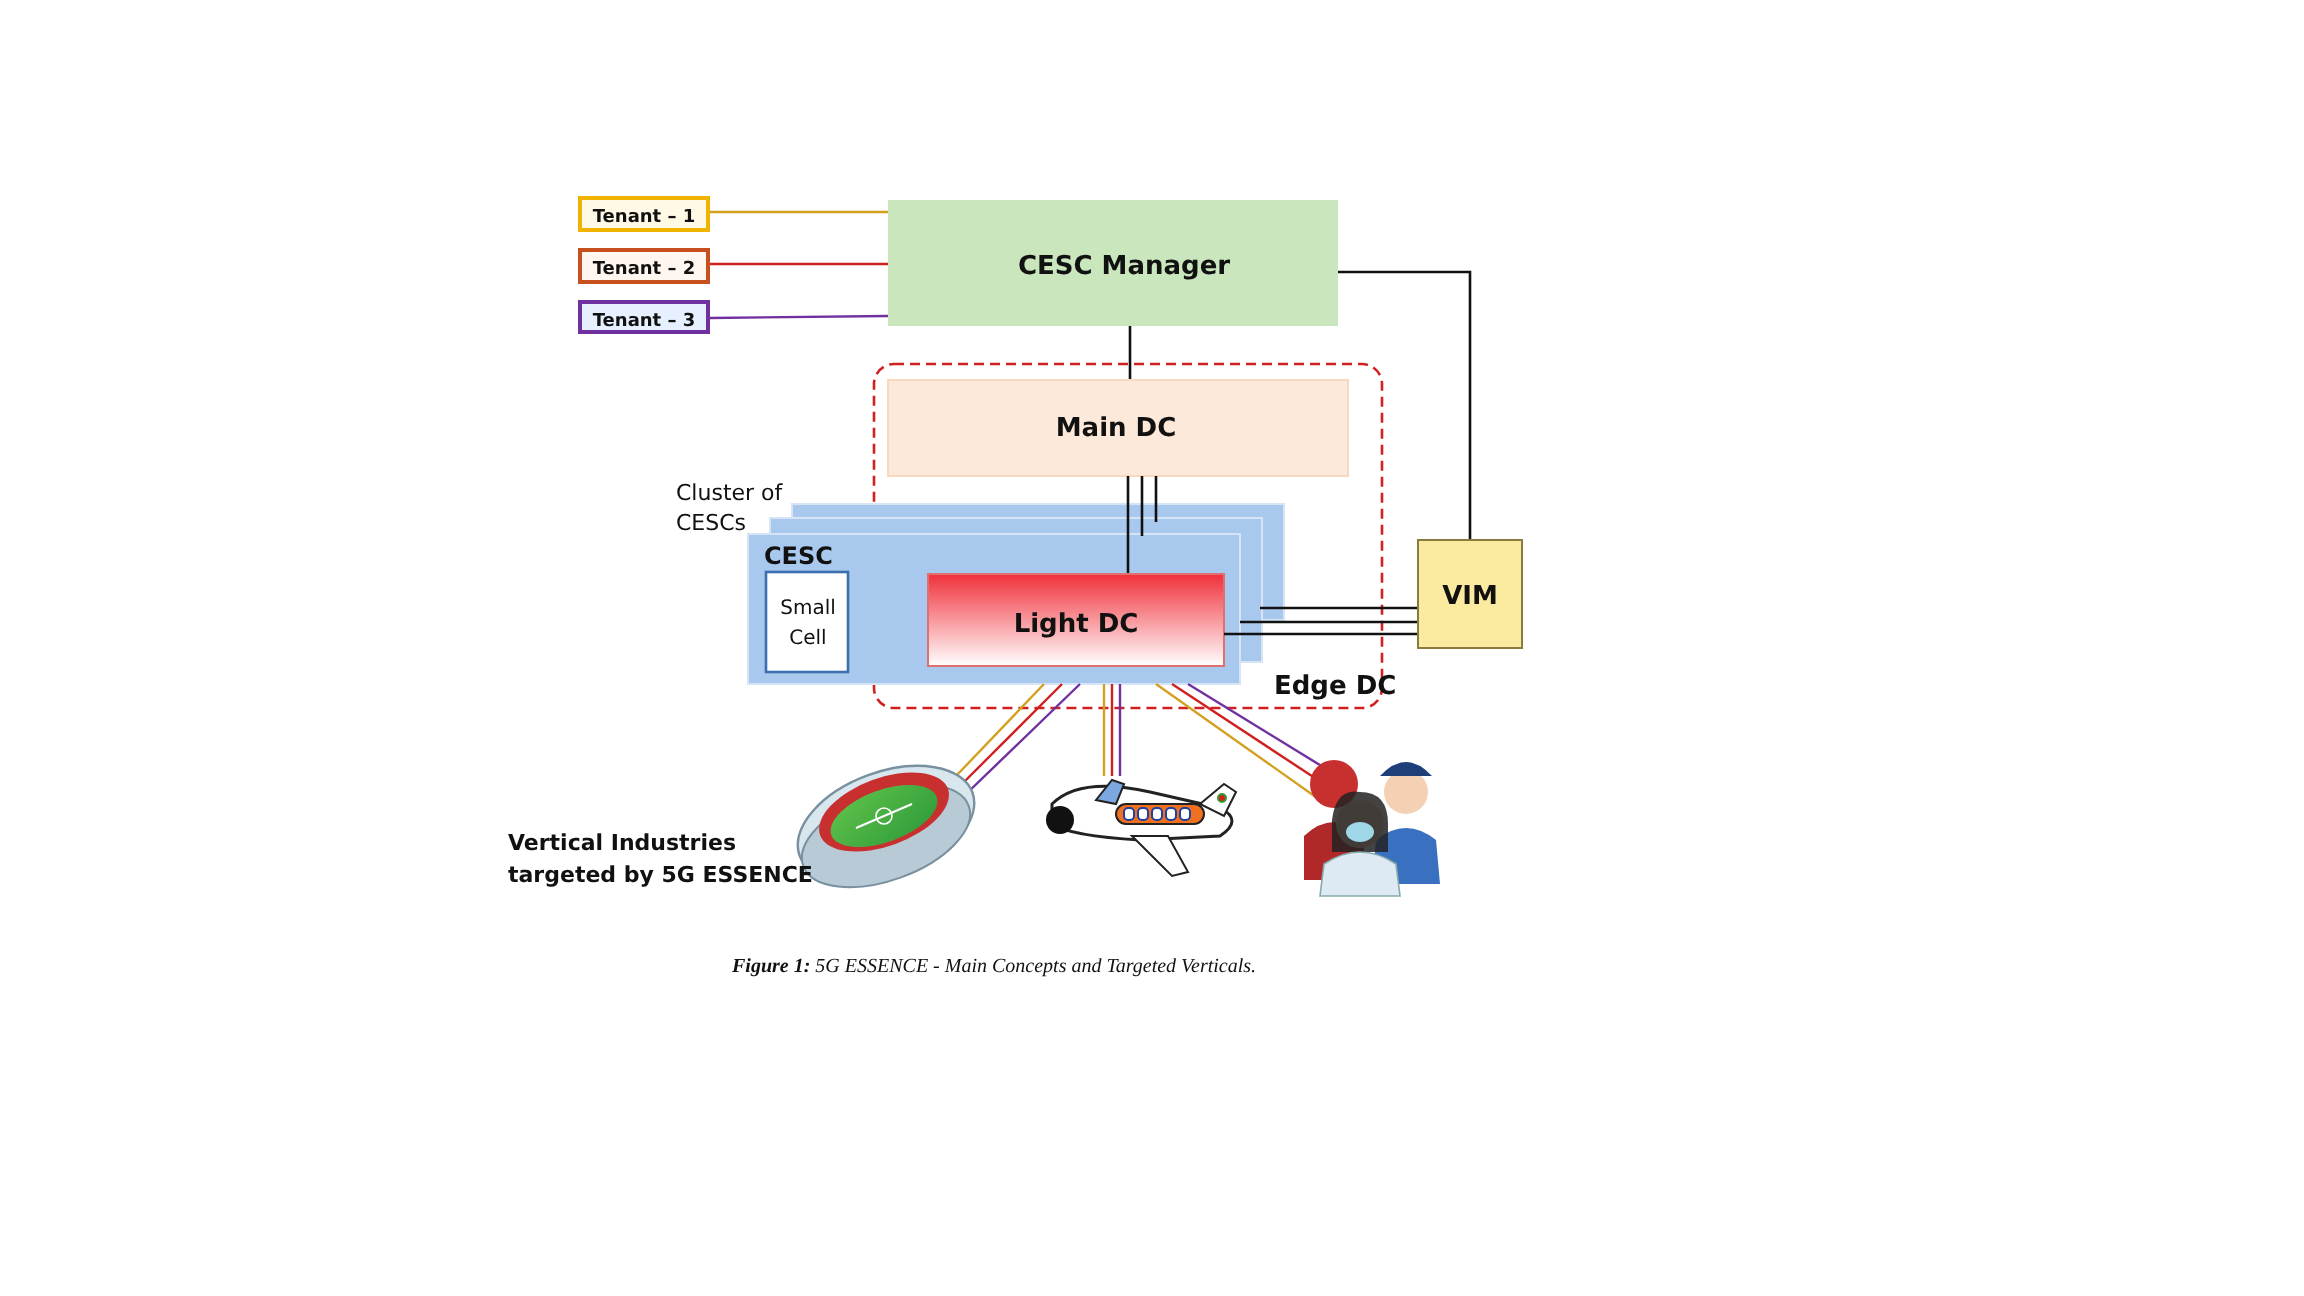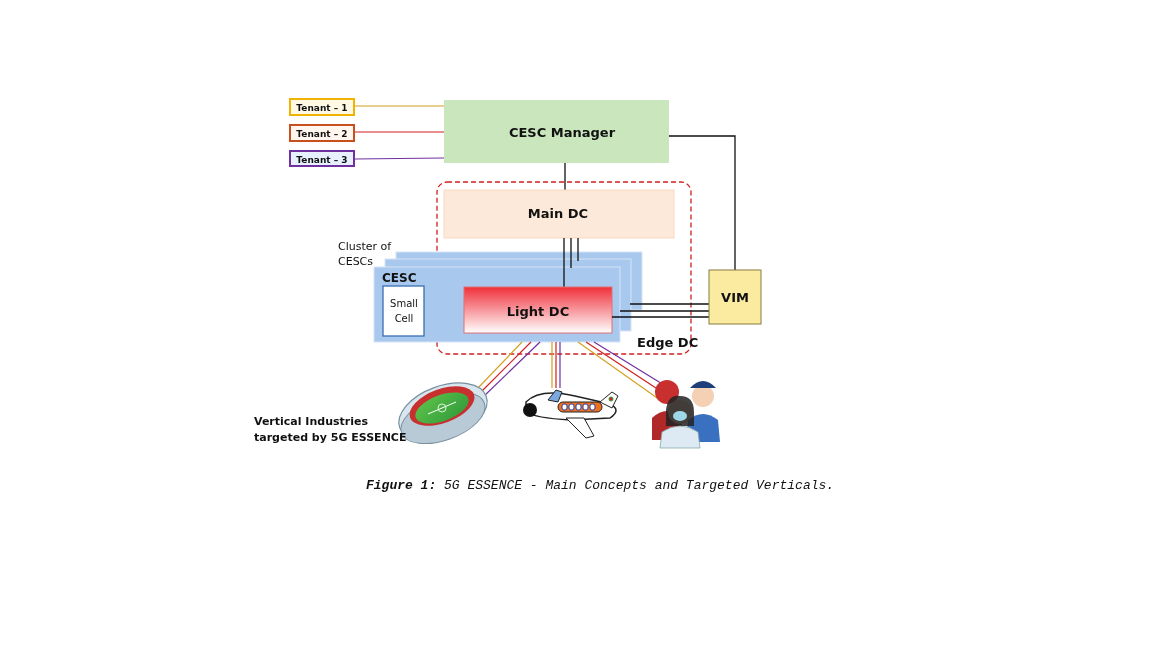--- a/index.html
+++ b/index.html
@@ -1,20 +1,20 @@
 <!DOCTYPE html>
 <html><head>
 <meta charset="utf-8">
 <style>
   html, body { margin:0; padding:0; background:#ffffff; }
   body { width:1152px; height:648px; position:relative; overflow:hidden; font-family:"Liberation Sans", sans-serif; }
   #canvas { position:absolute; left:0; top:0; width:1152px; height:648px; }
   .lbl { font-family:"DejaVu Sans", "Liberation Sans", sans-serif; font-weight:bold; fill:#111; }
   .txt { font-family:"DejaVu Sans", "Liberation Sans", sans-serif; fill:#111; }
-  .caption { position:absolute; left:366px; top:478px; font-family:Liberation Mono, monospace; font-size:13px; font-style:italic; color:#111; }
+  .caption { position:absolute; left:366px; top:478px; font-family:Liberation Serif, serif; font-size:10px; font-style:italic; color:#111; }
   .caption b { font-weight:bold; }
 </style>
 </head>
 <body>
 
 <svg id="canvas" width="1152" height="648" viewBox="0 0 1152 648" xmlns="http://www.w3.org/2000/svg">
   <defs>
     <linearGradient id="lightdcGrad" x1="0" y1="0" x2="0" y2="1">
       <stop offset="0" stop-color="#F0303A"></stop>
       <stop offset="1" stop-color="#FFFFFF"></stop>

